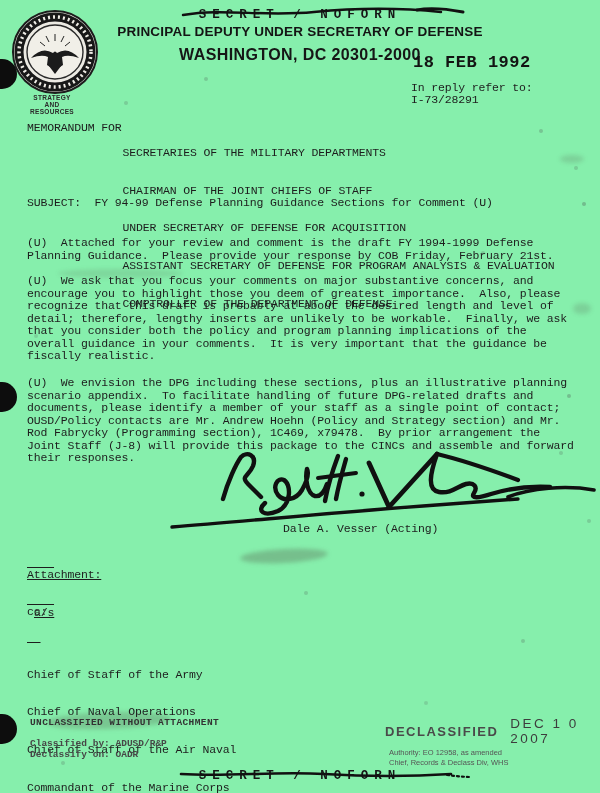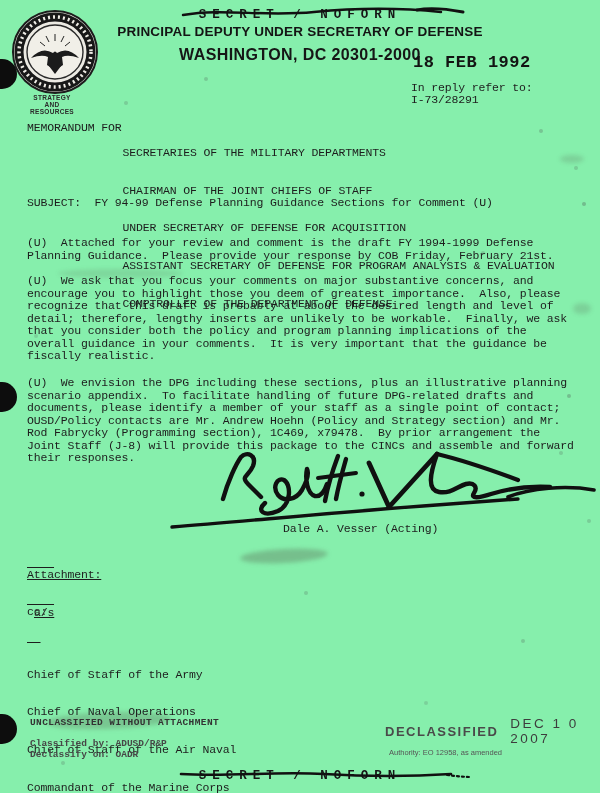--- a/index.html
+++ b/index.html
@@ -185,20 +185,21 @@
   <div class="uwa tw">UNCLASSIFIED WITHOUT ATTACHMENT</div>
   <div class="clsby">Classified by: ADUSD/R&amp;P
 Declassify on: OADR</div>
 
   <div class="stamp">
     <div class="stamp-row">
       <span class="stamp-title">DECLASSIFIED</span>
       <span class="stamp-date">DEC 1 0 2007</span>
     </div>
     <div class="stamp-sub">Authority: EO 12958, as amended</div>
+    <div class="stamp-sub" style="margin-top:0;">Chief, Records &amp; Declass Div, WHS</div>
   </div>
 
   <div class="class-band" style="top:766px;">
     <span class="class-wrap">
       <span class="class-text">SECRET / NOFORN</span>
       <svg class="strike-svg" width="300" height="20">
         <path d="M2 10 C 50 13, 95 7, 145 10 S 240 12, 272 10" fill="none" stroke="#111" stroke-width="2.6" stroke-linecap="round"></path>
         <path d="M268 11 C 276 12, 284 13, 292 13" fill="none" stroke="#111" stroke-width="2.2" stroke-linecap="round" stroke-dasharray="2 3"></path>
       </svg>
     </span>

